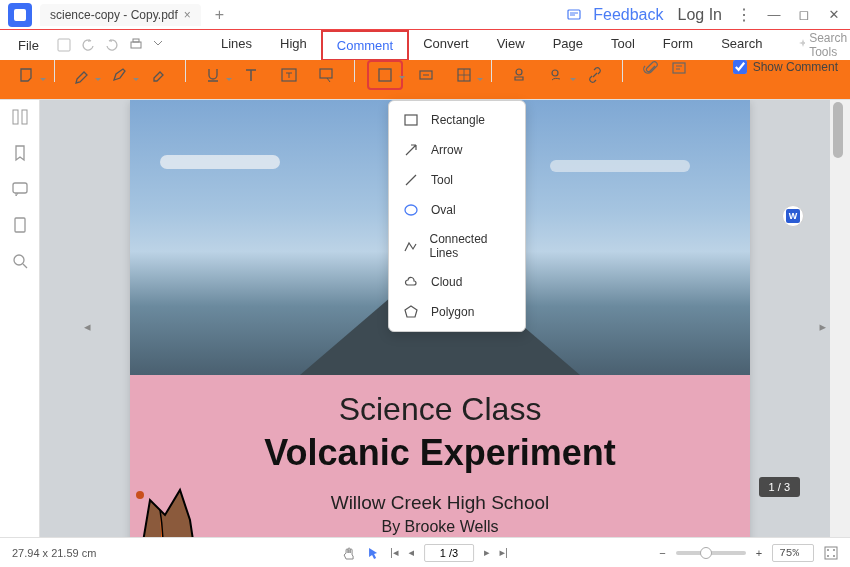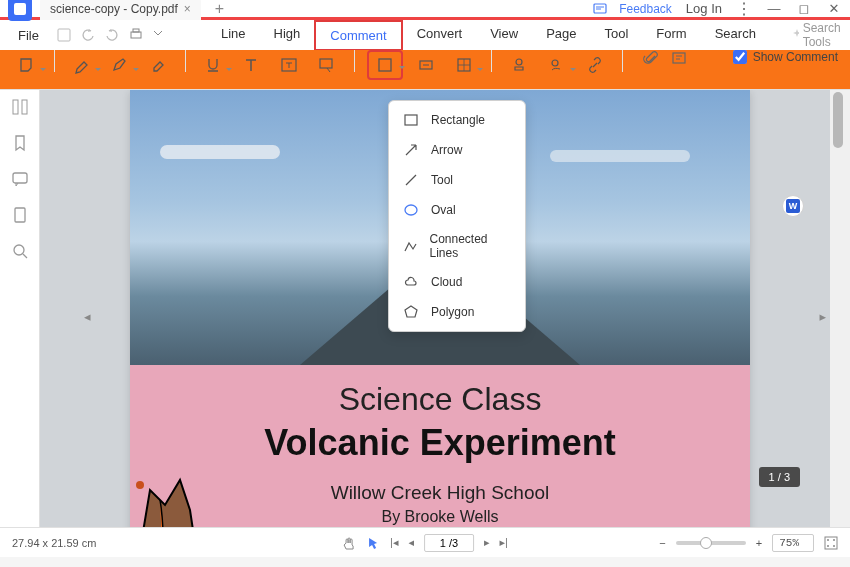--- a/index.html
+++ b/index.html
@@ -1,25 +1,25 @@
 <!DOCTYPE html>
 <html><head>
 <meta charset="utf-8">
 <style>
 * { margin: 0; padding: 0; box-sizing: border-box; font-family: -apple-system, BlinkMacSystemFont, "Segoe UI", sans-serif; }
 body { width: 850px; height: 567px; background: #f5f5f5; overflow: hidden; font-size: 13px; color: #333; }
-.titlebar { height: 20px; display: flex; align-items: center; background: #fff; border-bottom: 3px solid #ef4444; text-align: center; }
+.titlebar { height: 30px; display: flex; align-items: center; background: #fff; border-bottom: 1px solid #ef4444; text-align: center; }
 .app-icon { width: 24px; height: 24px; margin: 0 8px; background: #3b6ef6; border-radius: 4px; display: flex; align-items: center; justify-content: center; }
 .app-icon::after { content: ""; width: 12px; height: 12px; background: #fff; border-radius: 2px; }
 .tab { display: flex; align-items: center; gap: 6px; padding: 4px 10px; font-size: 12px; color: #444; background: #f8f8f8; border-radius: 4px 4px 0 0; }
 .tab-close { cursor: pointer; color: #888; }
 .tab-add { margin-left: 14px; color: #888; font-size: 16px; cursor: pointer; }
 .titlebar-right { margin-left: auto; display: flex; align-items: center; gap: 14px; padding-right: 8px; }
-.feedback { display: flex; align-items: center; gap: 12px; font-size: 12px; color: #4a7cf5; }
-.login { font-size: 13px; color: #555; }
+.feedback { display: flex; align-items: center; gap: 12px; font-size: 16px; color: #4a7cf5; }
+.login { font-size: 16px; color: #555; }
 .win-btn { width: 16px; height: 16px; display: flex; align-items: center; justify-content: center; color: #666; cursor: pointer; }
 .kebab { color: #666; font-size: 16px; }
 .menubar { height: 30px; display: flex; align-items: center; background: #fff; padding: 0 12px; gap: 4px; }
 .file-menu { font-size: 13px; color: #333; padding: 4px 6px; }
 .qa-icons { display: flex; gap: 10px; margin-left: 8px; color: #999; }
 .tabs-main { display: flex; gap: 0; margin-left: 40px; }
 .main-tab { padding: 6px 14px; font-size: 13px; color: #333; cursor: pointer; }
 .main-tab.active { color: #3b6ef6; border: 2px solid #e03b3b; }
 .search-tools { margin-left: 16px; display: flex; align-items: center; gap: 4px; color: #999; font-size: 12px; }
 .toolbar { height: 40px; display: flex; align-items: flex-start; background: #f97316; border-bottom: 1px solid #e0e0e0; padding: 0 12px; gap: 8px; position: relative; }
@@ -105,21 +105,21 @@
       </svg>
     <svg width="14" height="14">
         <rect x="2" y="4" width="10" height="6" fill="none" stroke="#888"></rect>
         <rect x="4" y="1" width="6" height="3" fill="none" stroke="#888"></rect>
       </svg>
     <svg width="10" height="10">
         <path d="M1 3l4 4 4-4" fill="none" stroke="#888"></path>
       </svg>
   </div>
   <div class="tabs-main">
-    <div class="main-tab">Line</div>
+    <div class="main-tab">Lines</div>
     <div class="main-tab">High</div>
     <div class="main-tab active">Comment</div>
     <div class="main-tab">Convert</div>
     <div class="main-tab">View</div>
     <div class="main-tab">Page</div>
     <div class="main-tab">Tool</div>
     <div class="main-tab">Form</div>
     <div class="main-tab">Search</div>
   </div>
   <div class="search-tools">

